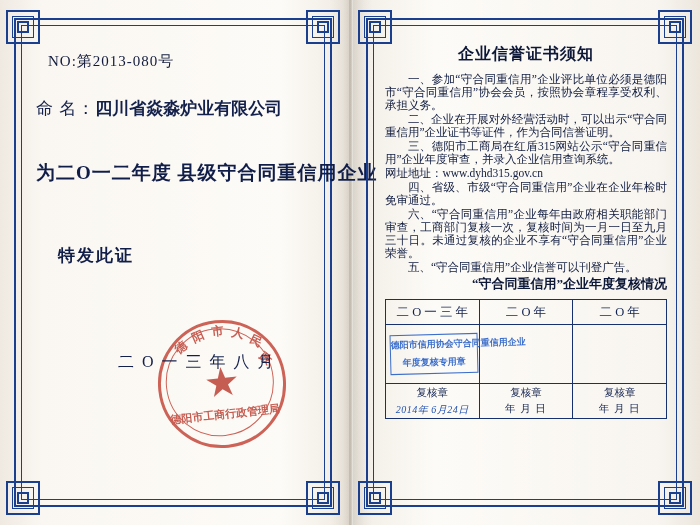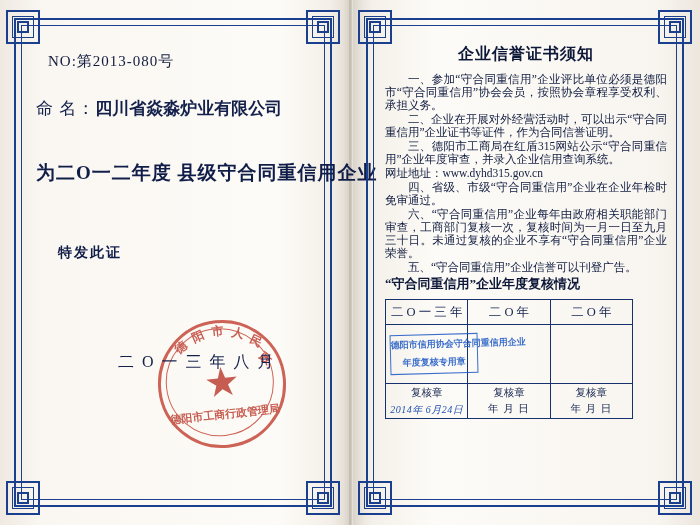--- a/index.html
+++ b/index.html
@@ -127,21 +127,21 @@
     margin-top: 40px;
     font-size: 19px;
     font-weight: bold;
     letter-spacing: 1px;
     color: #101d48;
     white-space: nowrap;
   }
   .issue-line {
     margin-top: 58px;
     margin-left: 22px;
-    font-size: 14px;
+    font-size: 17px;
     font-weight: bold;
     letter-spacing: 2px;
     color: #101d48;
   }
   .date-line {
     position: absolute;
     left: 118px;
     top: 352px;
     font-size: 16px;
     letter-spacing: 2px;
@@ -222,31 +222,31 @@
     line-height: 13px;
     text-align: justify;
     text-indent: 0;
     color: #101c40;
     margin: 1px 0;
   }
   .para.indent { text-indent: 23px; }
   .para.website { text-indent: 0; }
 
   .review-title {
-    text-align: left;
+    text-align: right;
     font-size: 13px;
     font-weight: bold;
     color: #0d1838;
     letter-spacing: 0px;
   }
 
   
   table.review {
     margin-top: 6px;
-    width: 248px;
+    width: 282px;
     border-collapse: collapse;
     table-layout: fixed;
     padding-left: 45px;
   }
   table.review td {
     border: 1px solid #17306e;
     font-size: 12px;
     color: #12224f;
     text-align: center;
     padding: 0;

